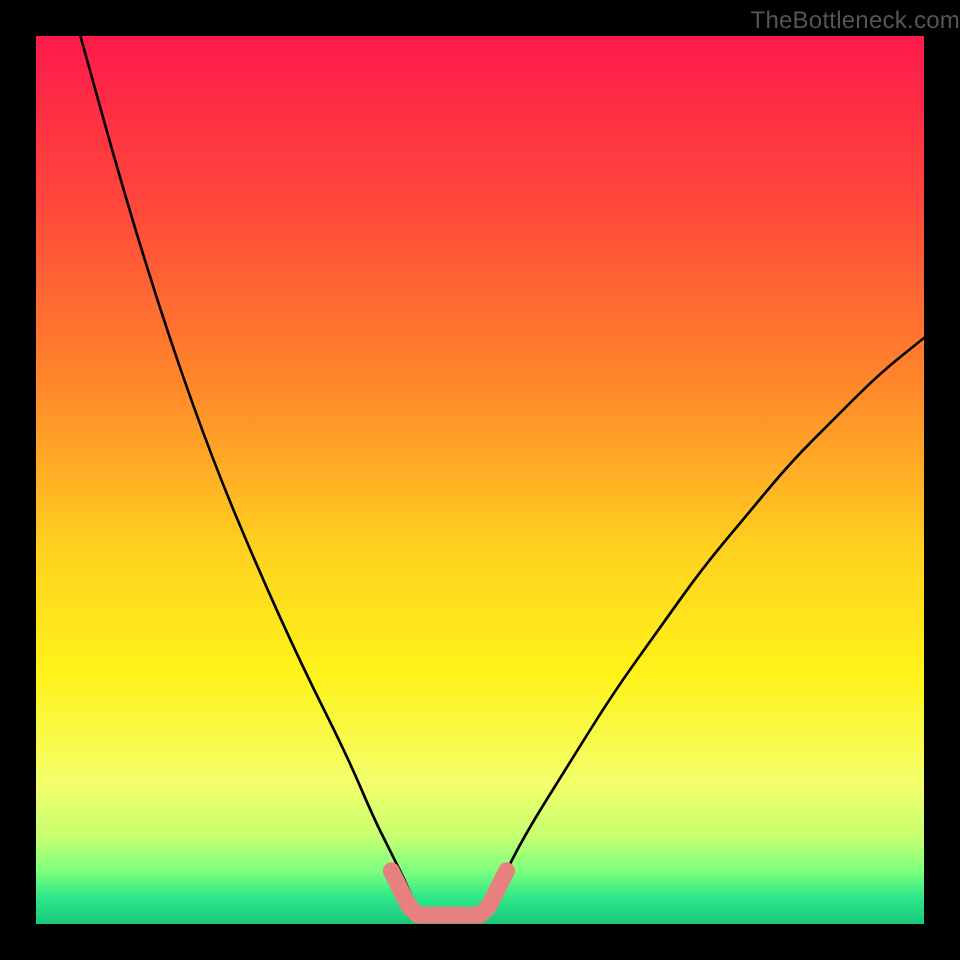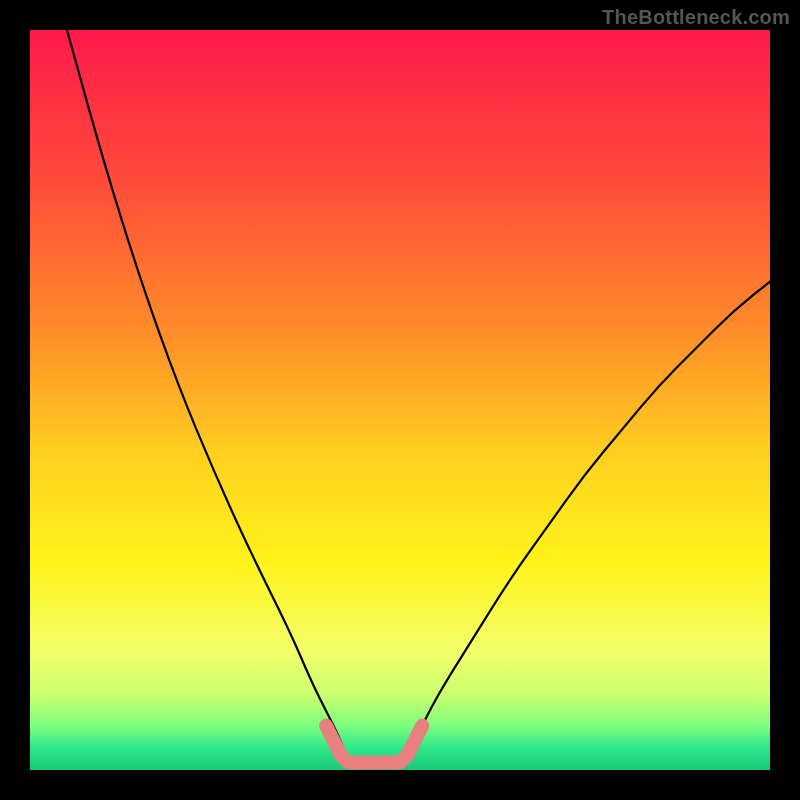--- a/index.html
+++ b/index.html
@@ -20,24 +20,24 @@
   .plot {
     position: absolute;
     left: 30px;
     top: 30px;
     width: 740px;
     height: 740px;
   }
   .watermark {
     position: absolute;
     top: 6px;
-    right: 10px;
+    right: 0;
     color: #555;
     font-size: 20px;
-    font-weight: 700;
+    font-weight: 400;
     letter-spacing: 0.2px;
     user-select: none;
   }
   svg { display: block; }
 </style>
 </head>
 <body>
 
 <div class="frame">
   <div class="watermark">TheBottleneck.com</div>

